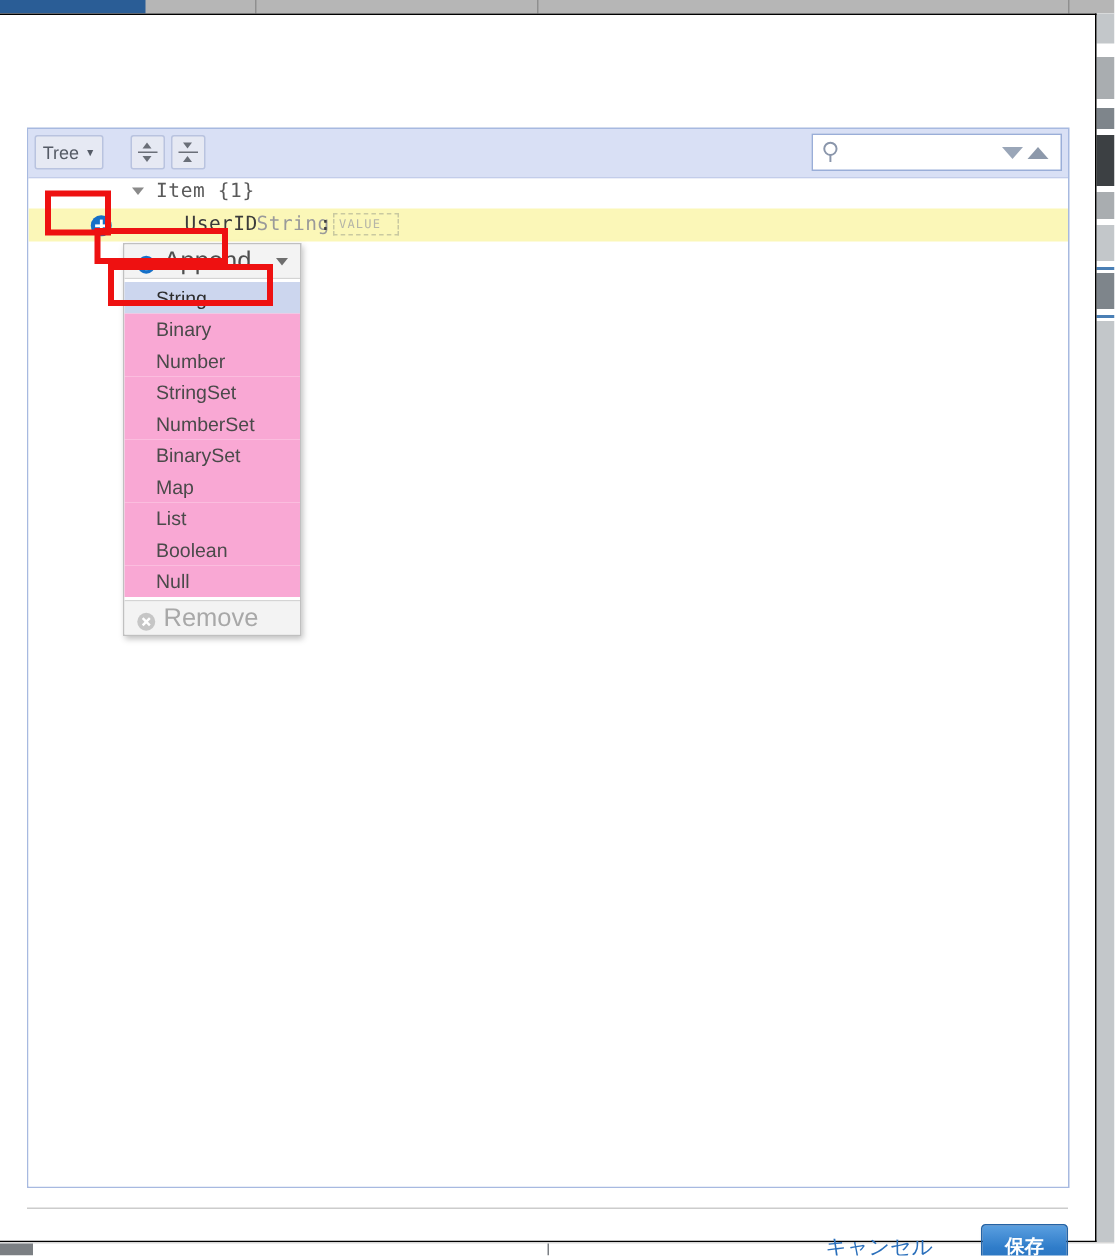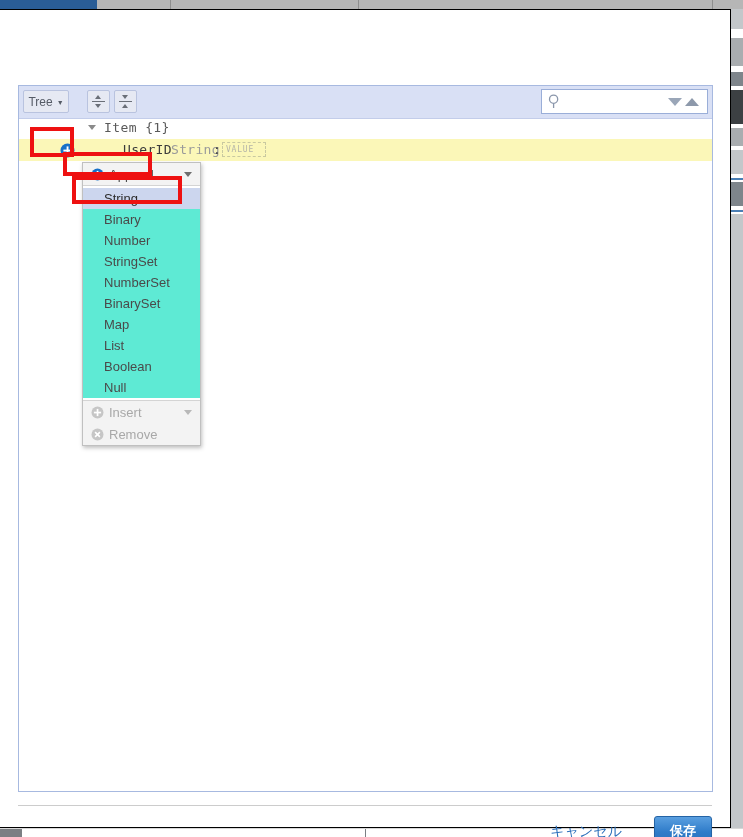--- a/index.html
+++ b/index.html
@@ -358,21 +358,21 @@
     box-sizing: border-box;
     font-family: "Liberation Sans", sans-serif;
     z-index: 20;
   }
   .ctx-item {
     position: relative;
     height: 22px;
     display: flex;
     align-items: center;
     padding-left: 8px;
-    font-size: 13px;
+    font-size: 17px;
     color: #4e4e4e;
     cursor: pointer;
     background: #f3f3f3;
   }
   .ctx-item .ico {
     width: 13px;
     height: 13px;
     margin-right: 5px;
     flex: 0 0 auto;
   }
@@ -393,21 +393,21 @@
     background: #ffffff;
     padding: 2px 0 2px 0;
   }
   .ctx-sub-item {
     height: 21px;
     line-height: 21px;
     padding-left: 21px;
     font-size: 13px;
     color: #4a4a4a;
     cursor: pointer;
-    background: #5eead4;
+    background: #f9a8d4;
     white-space: nowrap;
   }
   .ctx-sub-item.selected {
     background: #ccd6ee;
     color: #2d2d2d;
   }
 
   
   .anno {
     position: absolute;
@@ -575,31 +575,20 @@
             <div class="ctx-sub-item">Number</div>
             <div class="ctx-sub-item">StringSet</div>
             <div class="ctx-sub-item">NumberSet</div>
             <div class="ctx-sub-item">BinarySet</div>
             <div class="ctx-sub-item">Map</div>
             <div class="ctx-sub-item">List</div>
             <div class="ctx-sub-item">Boolean</div>
             <div class="ctx-sub-item">Null</div>
           </div>
 
-          <div class="ctx-item disabled">
-            <span class="ico">
-              <svg viewBox="0 0 13 13" width="13" height="13">
-                <circle cx="6.5" cy="6.5" r="6" fill="#c6c6c6"></circle>
-                <rect x="5.7" y="2.9" width="1.7" height="7.2" fill="#ffffff"></rect>
-                <rect x="2.9" y="5.7" width="7.2" height="1.7" fill="#ffffff"></rect>
-              </svg>
-            </span>
-            <span>Insert</span>
-            <span class="arrow"></span>
-          </div>
 
           <div class="ctx-item disabled">
             <span class="ico">
               <svg viewBox="0 0 13 13" width="13" height="13">
                 <circle cx="6.5" cy="6.5" r="6" fill="#c6c6c6"></circle>
                 <line x1="4.1" y1="4.1" x2="8.9" y2="8.9" stroke="#ffffff" stroke-width="1.6"></line>
                 <line x1="8.9" y1="4.1" x2="4.1" y2="8.9" stroke="#ffffff" stroke-width="1.6"></line>
               </svg>
             </span>
             <span>Remove</span>

